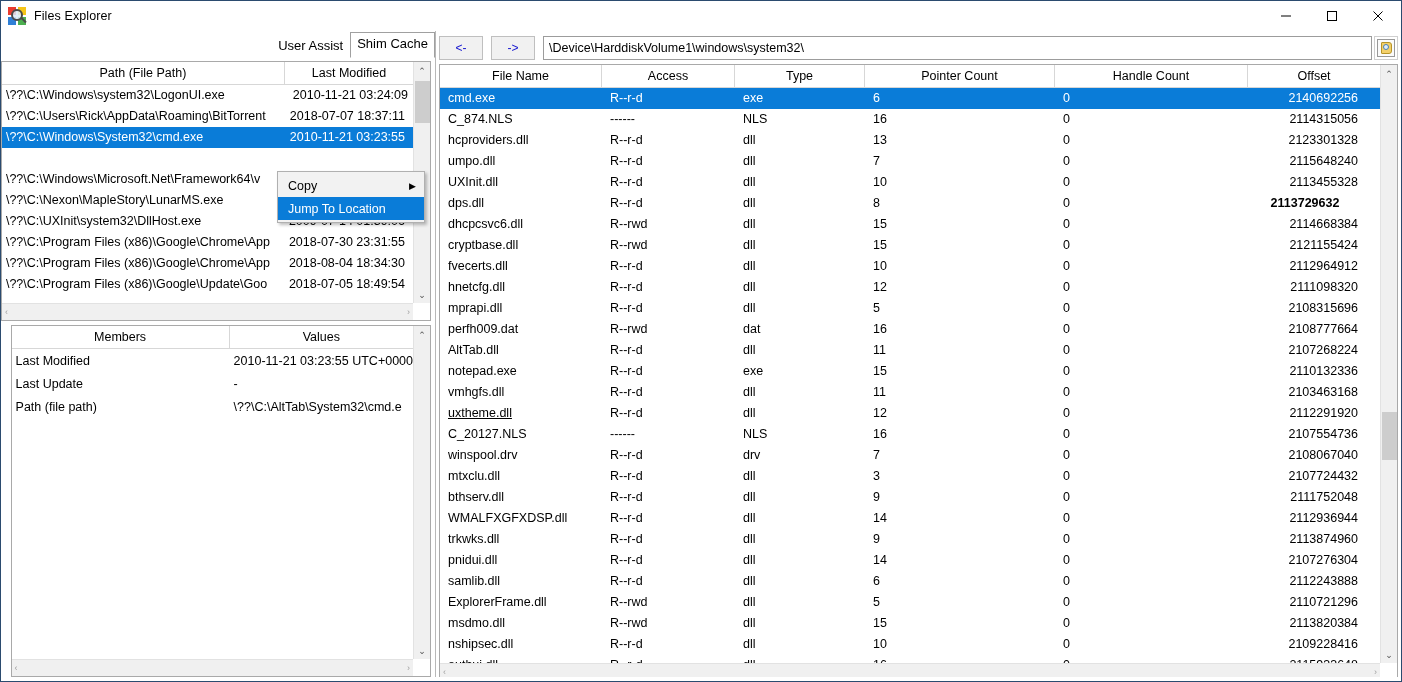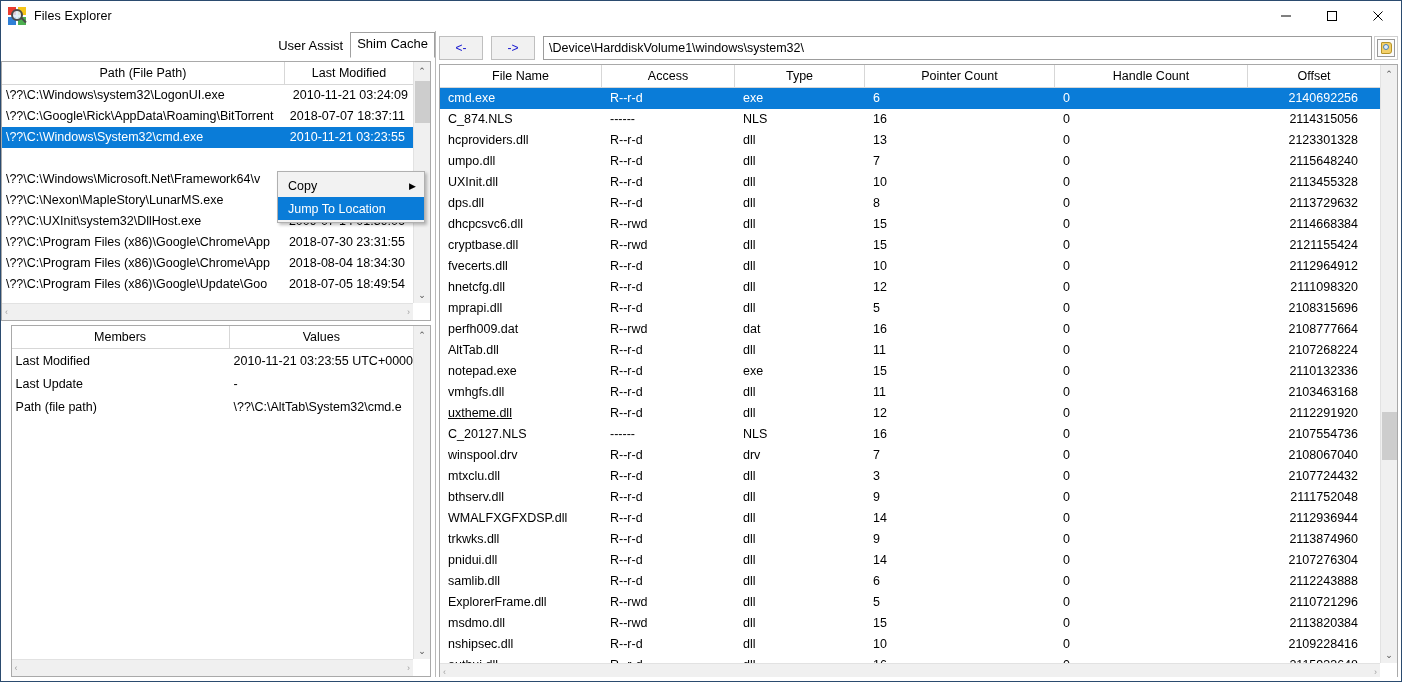--- a/index.html
+++ b/index.html
@@ -249,21 +249,21 @@
             <div class="hdr">
               <div class="hc" style="width:283px;flex:0 0 283px;">Path (File Path)</div>
               <div class="hc" style="flex:1 1 auto;">Last Modified</div>
             </div>
             <div class="rows" id="shim-rows">
                 <div class="row">
                   <div class="c" style="width: 283px; flex: 0 0 283px;">\??\C:\Windows\system32\LogonUI.exe</div>
                   <div class="c" style="flex: 1 1 auto; text-align: right; padding-right: 5px;">2010-11-21 03:24:09</div>
                 </div>
                 <div class="row">
-                  <div class="c" style="width: 283px; flex: 0 0 283px;">\??\C:\Google\Rick\AppData\Roaming\BitTorrent</div>
+                  <div class="c" style="width: 283px; flex: 0 0 283px;">\??\C:\Users\Rick\AppData\Roaming\BitTorrent</div>
                   <div class="c" style="flex: 1 1 auto; text-align: right; padding-right: 8px;">2018-07-07 18:37:11</div>
                 </div>
                 <div class="row sel">
                   <div class="c" style="width: 283px; flex: 0 0 283px;">\??\C:\Windows\System32\cmd.exe</div>
                   <div class="c" style="flex: 1 1 auto; text-align: right; padding-right: 8px;">2010-11-21 03:23:55</div>
                 </div>
                 <div class="row">
                   <div class="c" style="flex: 1 1 auto; text-align: right; padding-right: 8px;"></div>
                 </div>
                 <div class="row">
@@ -422,21 +422,21 @@
                   <div class="c" style="width: 190px; flex: 0 0 190px; padding-left: 8px;">10</div>
                   <div class="c" style="width: 193px; flex: 0 0 193px; padding-left: 8px;">0</div>
                   <div class="c" style="flex: 1 1 auto; text-align: right; padding-right: 22px;">2113455328</div>
                 </div>
                 <div class="row">
                   <div class="c" style="width: 162px; flex: 0 0 162px; padding-left: 8px;">dps.dll</div>
                   <div class="c" style="width: 133px; flex: 0 0 133px; padding-left: 8px;">R--r-d</div>
                   <div class="c" style="width: 130px; flex: 0 0 130px; padding-left: 8px;">dll</div>
                   <div class="c" style="width: 190px; flex: 0 0 190px; padding-left: 8px;">8</div>
                   <div class="c" style="width: 193px; flex: 0 0 193px; padding-left: 8px;">0</div>
-                  <div class="c" style="flex: 1 1 auto; text-align: right; padding-right: 22px;">2113729632</div>
+                  <div class="c" style="flex: 1 1 auto; text-align: center; padding-right: 22px; font-weight: bold;">2113729632</div>
                 </div>
                 <div class="row">
                   <div class="c" style="width: 162px; flex: 0 0 162px; padding-left: 8px;">dhcpcsvc6.dll</div>
                   <div class="c" style="width: 133px; flex: 0 0 133px; padding-left: 8px;">R--rwd</div>
                   <div class="c" style="width: 130px; flex: 0 0 130px; padding-left: 8px;">dll</div>
                   <div class="c" style="width: 190px; flex: 0 0 190px; padding-left: 8px;">15</div>
                   <div class="c" style="width: 193px; flex: 0 0 193px; padding-left: 8px;">0</div>
                   <div class="c" style="flex: 1 1 auto; text-align: right; padding-right: 22px;">2114668384</div>
                 </div>
                 <div class="row">

